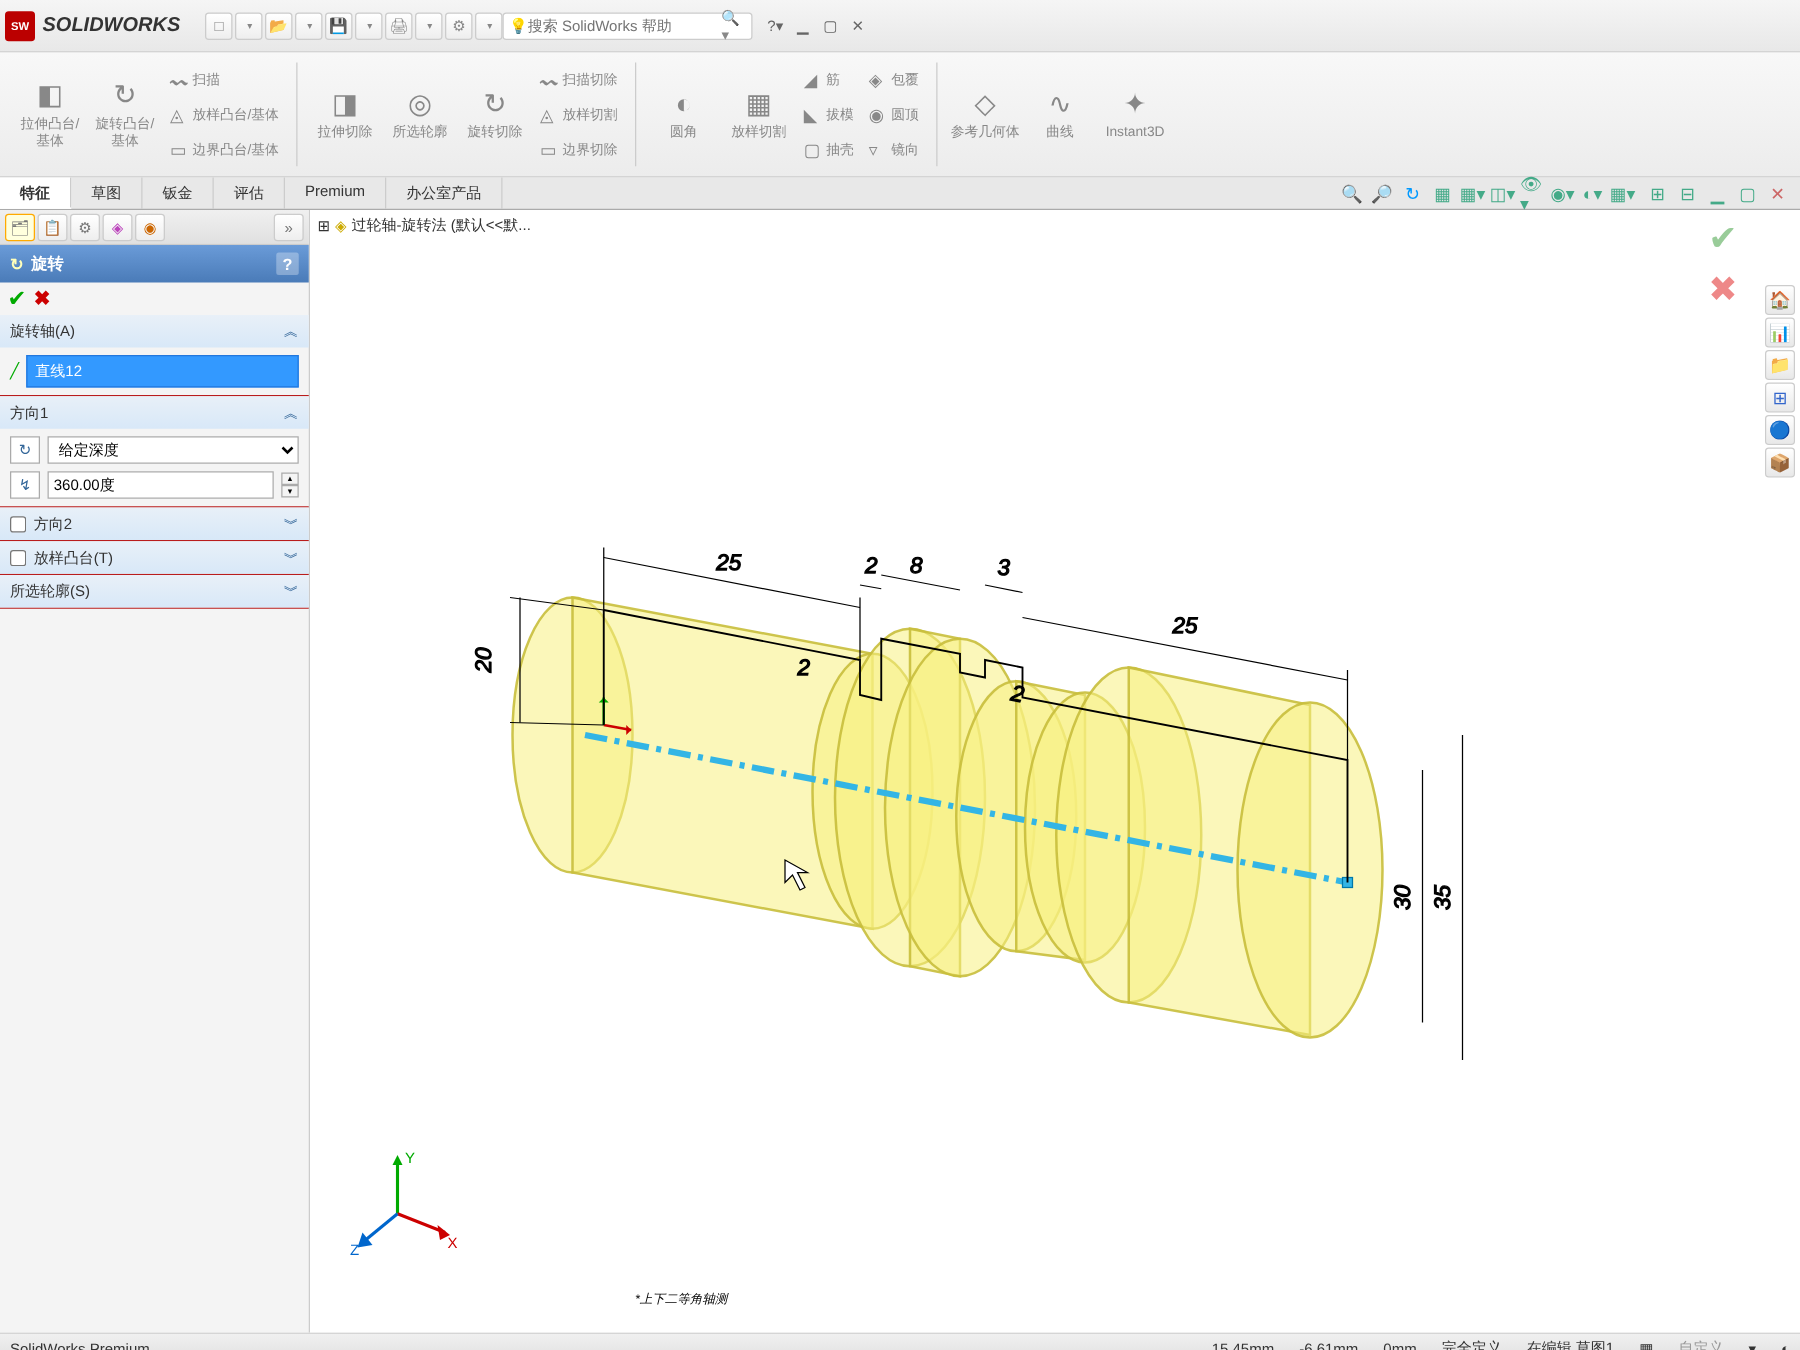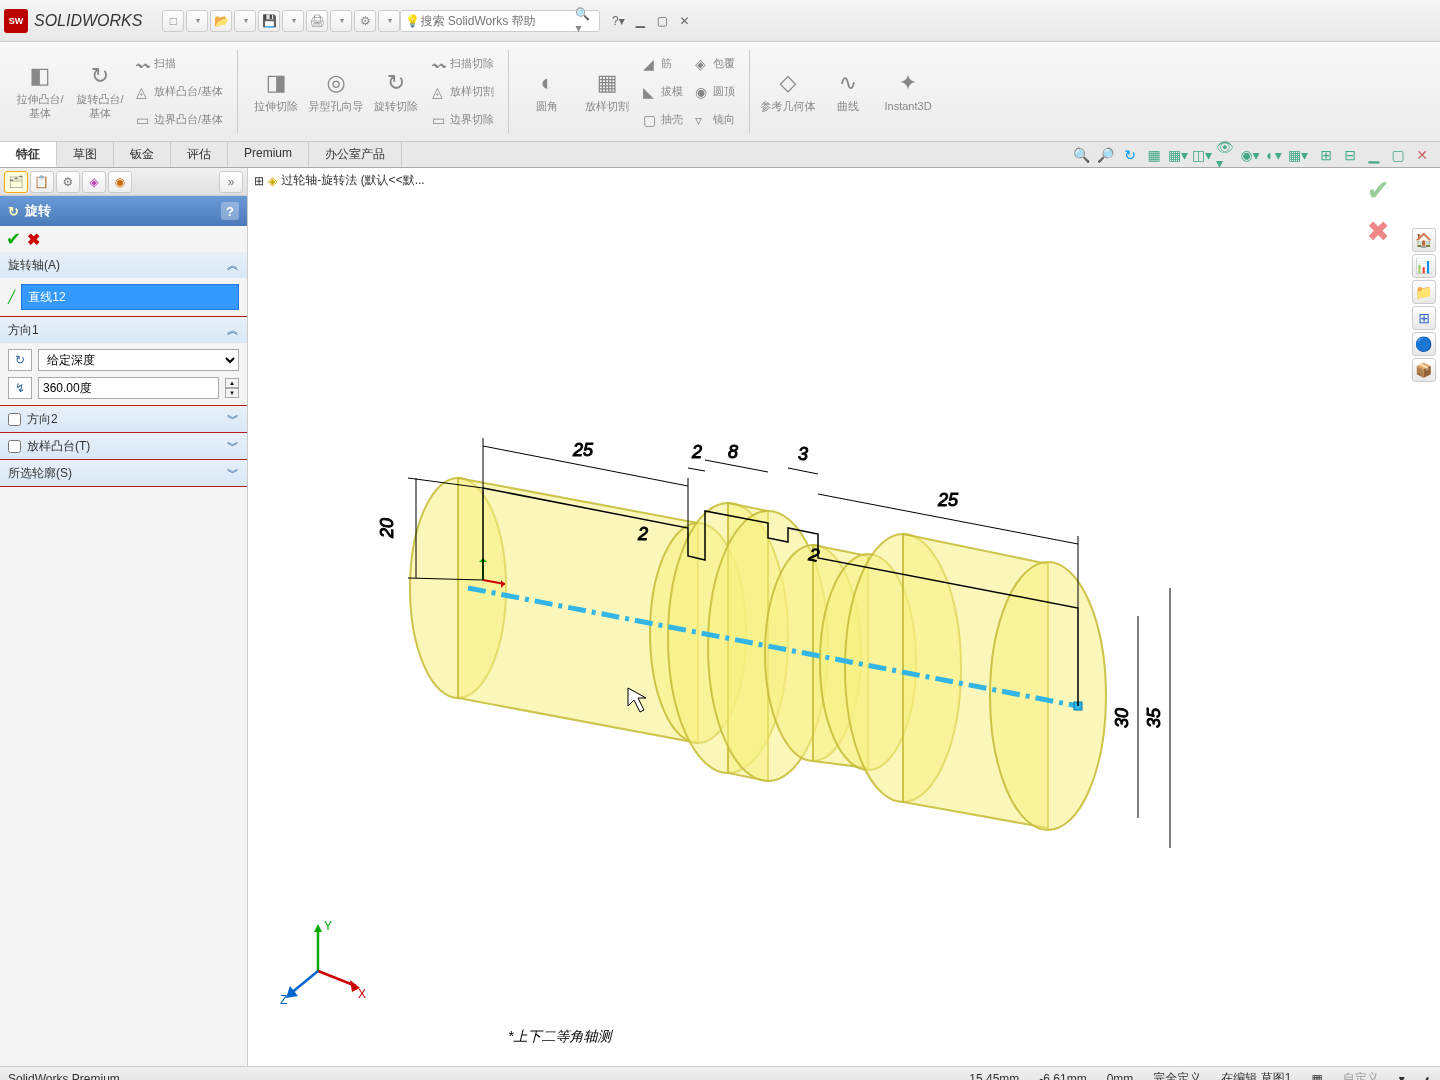--- a/index.html
+++ b/index.html
@@ -1,19 +1,19 @@
 <!DOCTYPE html>
 <html><head>
 <meta charset="utf-8">
 <style>
 * { box-sizing: border-box; margin: 0; padding: 0; font-family: "Microsoft YaHei", Arial, sans-serif; }
 body { width: 1440px; height: 1080px; background: #f0f0f0; overflow: hidden; font-size: 12px; }
 .titlebar { height: 42px; background: linear-gradient(#f5f5f5,#e8e8e8); display: flex; align-items: center; padding: 0 4px; border-bottom: 1px solid #ccc; }
 .logo { width: 24px; height: 24px; background: #b00; border-radius: 3px; color: #fff; font-weight: bold; font-size: 9px; display: flex; align-items: center; justify-content: center; margin-right: 6px; }
-.app-name { font-weight: normal; font-style: italic; font-size: 16px; color: #333; margin-right: 20px; }
+.app-name { font-weight: bold; font-style: italic; font-size: 16px; color: #333; margin-right: 20px; }
 .qat { display: flex; gap: 2px; align-items: center; }
 .qat-btn { width: 22px; height: 22px; background: linear-gradient(#fff,#eee); border: 1px solid #ccc; border-radius: 3px; display: flex; align-items: center; justify-content: center; color: #888; font-size: 12px; cursor: pointer; }
 .qat-btn.dd::after { content: "▾"; font-size: 8px; margin-left: 1px; }
 .doc-title { flex: 1; text-align: center; color: #333; font-size: 13px; }
 .search-box { width: 200px; height: 22px; background: #fff; border: 1px solid #ccc; border-radius: 3px; display: flex; align-items: center; padding: 0 4px; }
 .search-box input { border: none; outline: none; flex: 1; font-size: 12px; color: #888; }
 .win-btns { display: flex; gap: 2px; margin-left: 8px; }
 .win-btn { width: 20px; height: 20px; display: flex; align-items: center; justify-content: center; color: #666; cursor: pointer; }
 .ribbon { height: 100px; background: linear-gradient(#f8f8f8,#ececec); border-bottom: 1px solid #ccc; display: flex; padding: 4px 6px; gap: 2px; }
 .rib-group { display: flex; align-items: center; gap: 4px; padding: 0 6px; }
@@ -51,21 +51,21 @@
 .spinner { display: flex; flex-direction: column; }
 .spinner div { width: 14px; height: 10px; border: 1px solid #aaa; font-size: 7px; display: flex; align-items: center; justify-content: center; cursor: pointer; }
 .canvas { flex: 1; background: #fff; position: relative; overflow: hidden; }
 .breadcrumb { position: absolute; top: 4px; left: 6px; font-size: 12px; color: #333; display: flex; align-items: center; gap: 4px; }
 .confirm-corner { position: absolute; top: 6px; right: 50px; display: flex; flex-direction: column; gap: 8px; font-size: 28px; }
 .confirm-corner .ok2 { color: #9c9; }
 .confirm-corner .x2 { color: #e88; }
 .side-tools { position: absolute; right: 4px; top: 60px; display: flex; flex-direction: column; gap: 2px; }
 .side-tool { width: 24px; height: 24px; background: linear-gradient(#fff,#e8e8e8); border: 1px solid #ccc; border-radius: 3px; display: flex; align-items: center; justify-content: center; font-size: 14px; cursor: pointer; }
 .triad { position: absolute; left: 30px; bottom: 60px; }
-.view-label { position: absolute; left: 260px; bottom: 20px; font-size: 14px; font-style: italic; margin-top: 11px; }
+.view-label { position: absolute; left: 260px; bottom: 20px; font-size: 10px; font-style: italic; margin-top: 11px; }
 .statusbar { height: 24px; background: linear-gradient(#f0f0f0,#e0e0e0); border-top: 1px solid #ccc; display: flex; align-items: center; padding: 0 8px; font-size: 12px; color: #333; gap: 20px; }
 .statusbar .sp { flex: 1; }
 .model-svg { position: absolute; left: 60px; top: 40px; }
 </style>
 </head>
 <body>
 
 <div class="titlebar">
   <div class="logo">SW</div>
   <div class="app-name">SOLIDWORKS</div>
@@ -120,21 +120,21 @@
     </div>
   </div>
   <div class="rib-sep"></div>
   <div class="rib-group">
     <div class="rib-btn">
         <span class="icon">◨</span>
         <span class="lbl">拉伸切除</span>
       </div>
     <div class="rib-btn">
         <span class="icon">◎</span>
-        <span class="lbl">异型孔向导</span>
+        <span class="lbl">所选轮廓</span>
       </div>
     <div class="rib-btn">
         <span class="icon">↻</span>
         <span class="lbl">旋转切除</span>
       </div>
     <div class="rib-stack">
       <div class="rib-small">
           <span class="icon">〰</span>
           <span>扫描切除</span>
         </div>

